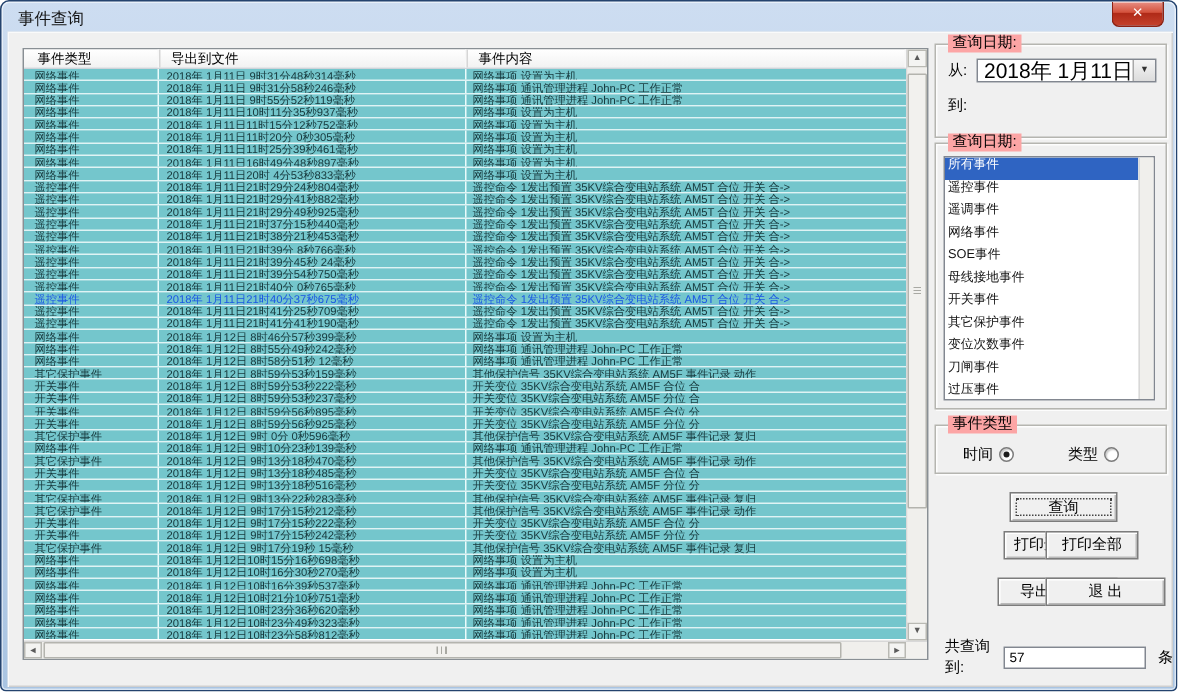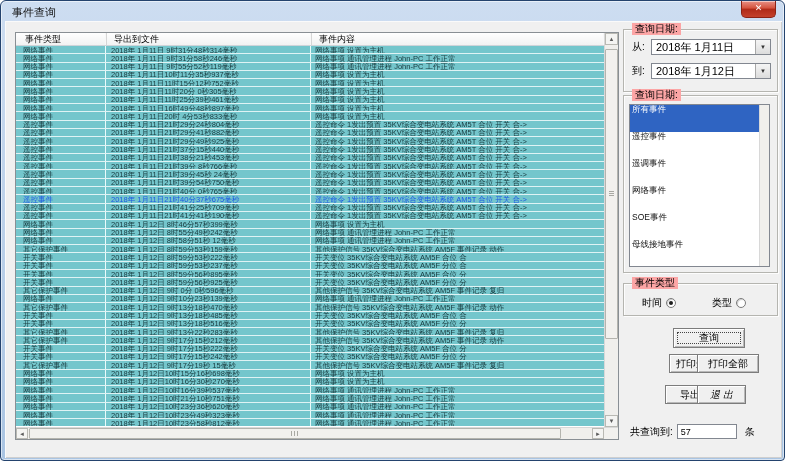--- a/index.html
+++ b/index.html
@@ -69,29 +69,29 @@
   
   .group { position:absolute; border:1px solid #b5b5b0;
     box-shadow:inset 1px 1px 0 #fdfdfd, 1px 1px 0 #fdfdfd; }
   .group-label { position:absolute; top:-7px; left:8px; background:#fca5a5;
     padding:0 3px; font-size:10px; color:#000; line-height:12px; }
 
   .g-date { left:618px; top:8px; width:155px; height:63px; }
   .fieldrow { position:absolute; left:8px; display:flex; align-items:center; }
   .fieldrow .lbl { font-size:10px; width:19px; }
   .combo { display:flex; width:120px; height:16px; border:1px solid #828790; background:#fff; }
-  .combo-val { flex:1; font-size:11px; line-height:14px; padding-left:4px; white-space:nowrap; overflow:hidden; }
+  .combo-val { flex:1; font-size:14px; line-height:14px; padding-left:4px; white-space:nowrap; overflow:hidden; }
   .combo-btn { width:15px; background:linear-gradient(#f5f5f5,#dcdcdc); border-left:1px solid #a8a8a8;
     font-size:6px; line-height:14px; text-align:center; color:#333; }
 
   .g-type { left:618px; top:74px; width:155px; height:178px; }
   .listbox { position:absolute; left:5px; top:8px; width:141px; height:163px;
     border:1px solid #828790; background:#fff; display:flex; }
   .lb-items { flex:1; overflow:hidden; }
-  .lb-item { height:27px; font-size:8.5px; line-height:9.5px; padding-left:2px;
+  .lb-item { height:15px; font-size:8.5px; line-height:9.5px; padding-left:2px;
     white-space:nowrap; overflow:hidden; color:#111; cursor:default; }
   .lb-item.selected { background:#2f64c2; color:#fff; }
   .lb-scroll { width:10px; background:#f0efec; border-left:1px solid #d8d8d8; flex:none; }
 
   .g-evtype { left:618px; top:262px; width:155px; height:33px; }
   .radio-row { position:absolute; left:18px; top:12px; display:flex; align-items:center; gap:4px; font-size:10px; }
   .radio { width:10px; height:10px; border-radius:50%; background:#fff; border:1px solid #7b7b7b;
     box-shadow:inset 1px 1px 1px rgba(0,0,0,.2); position:relative; }
   .radio.checked::after { content:""; position:absolute; left:2px; top:2px; width:4px; height:4px;
     border-radius:50%; background:#1d1d1d; }
@@ -99,25 +99,25 @@
 
   .btn { position:absolute; background:#f0f0f0; border:1px solid #7c7c7c;
     box-shadow:inset 1px 1px 0 #ffffff, inset -1px -1px 0 #b9b9b9;
     font-size:10px; text-align:center; cursor:pointer; font-family:inherit; }
   .btn-query { left:668px; top:307px; width:72px; height:20px; }
   .focus-rect { position:absolute; left:3px; top:3px; right:3px; bottom:3px;
     border:1px dotted #444; display:flex; align-items:center; justify-content:center; }
   .btn-print-sel { left:624px; top:333px; width:64px; height:19px; line-height:17px;margin-left:40px; }
   .btn-print-all { left:692px; top:333px; width:62px; height:19px; line-height:17px; }
   .btn-export    { left:660px; top:364px; width:80px; height:19px; line-height:17px; }
-  .btn-exit      { left:692px; top:364px; width:49px; height:19px; line-height:17px;font-style:italic; }
+  .btn-exit      { left:692px; top:364px; width:80px; height:19px; line-height:17px; }
 
   .total-row { position:absolute; left:625px; top:403px; display:flex; align-items:center; }
   .total-label { font-size:10px; }
-  .total-input { width:60px; height:15px; margin-left:4px; border:1px solid #828790;
+  .total-input { width:95px; height:15px; margin-left:4px; border:1px solid #828790;
     background:#fff; font-size:9px; padding-left:3px; font-family:inherit; }
   .total-unit { font-size:10px; margin-left:8px; }
 </style>
 </head>
 <body>
 
 <div class="window">
   <div class="titlebar">
     <div class="title">事件查询</div>
     <div class="close-btn">
@@ -395,24 +395,20 @@
       <div class="group-label">查询日期:</div>
       <div class="fieldrow" style="top:9px;">
         <span class="lbl">从:</span>
         <div class="combo">
           <span class="combo-val">2018年 1月11日</span>
           <span class="combo-btn">▼</span>
         </div>
       </div>
       <div class="fieldrow" style="top:33px;">
         <span class="lbl">到:</span>
-        <div class="combo">
-          <span class="combo-val">2018年 1月12日</span>
-          <span class="combo-btn">▼</span>
-        </div>
       </div>
     </div>
 
     <div class="group g-type">
       <div class="group-label">查询日期:</div>
       <div class="listbox">
         <div class="lb-items">
 
         <div class="lb-item selected">所有事件</div>
             <div class="lb-item">遥控事件</div>

